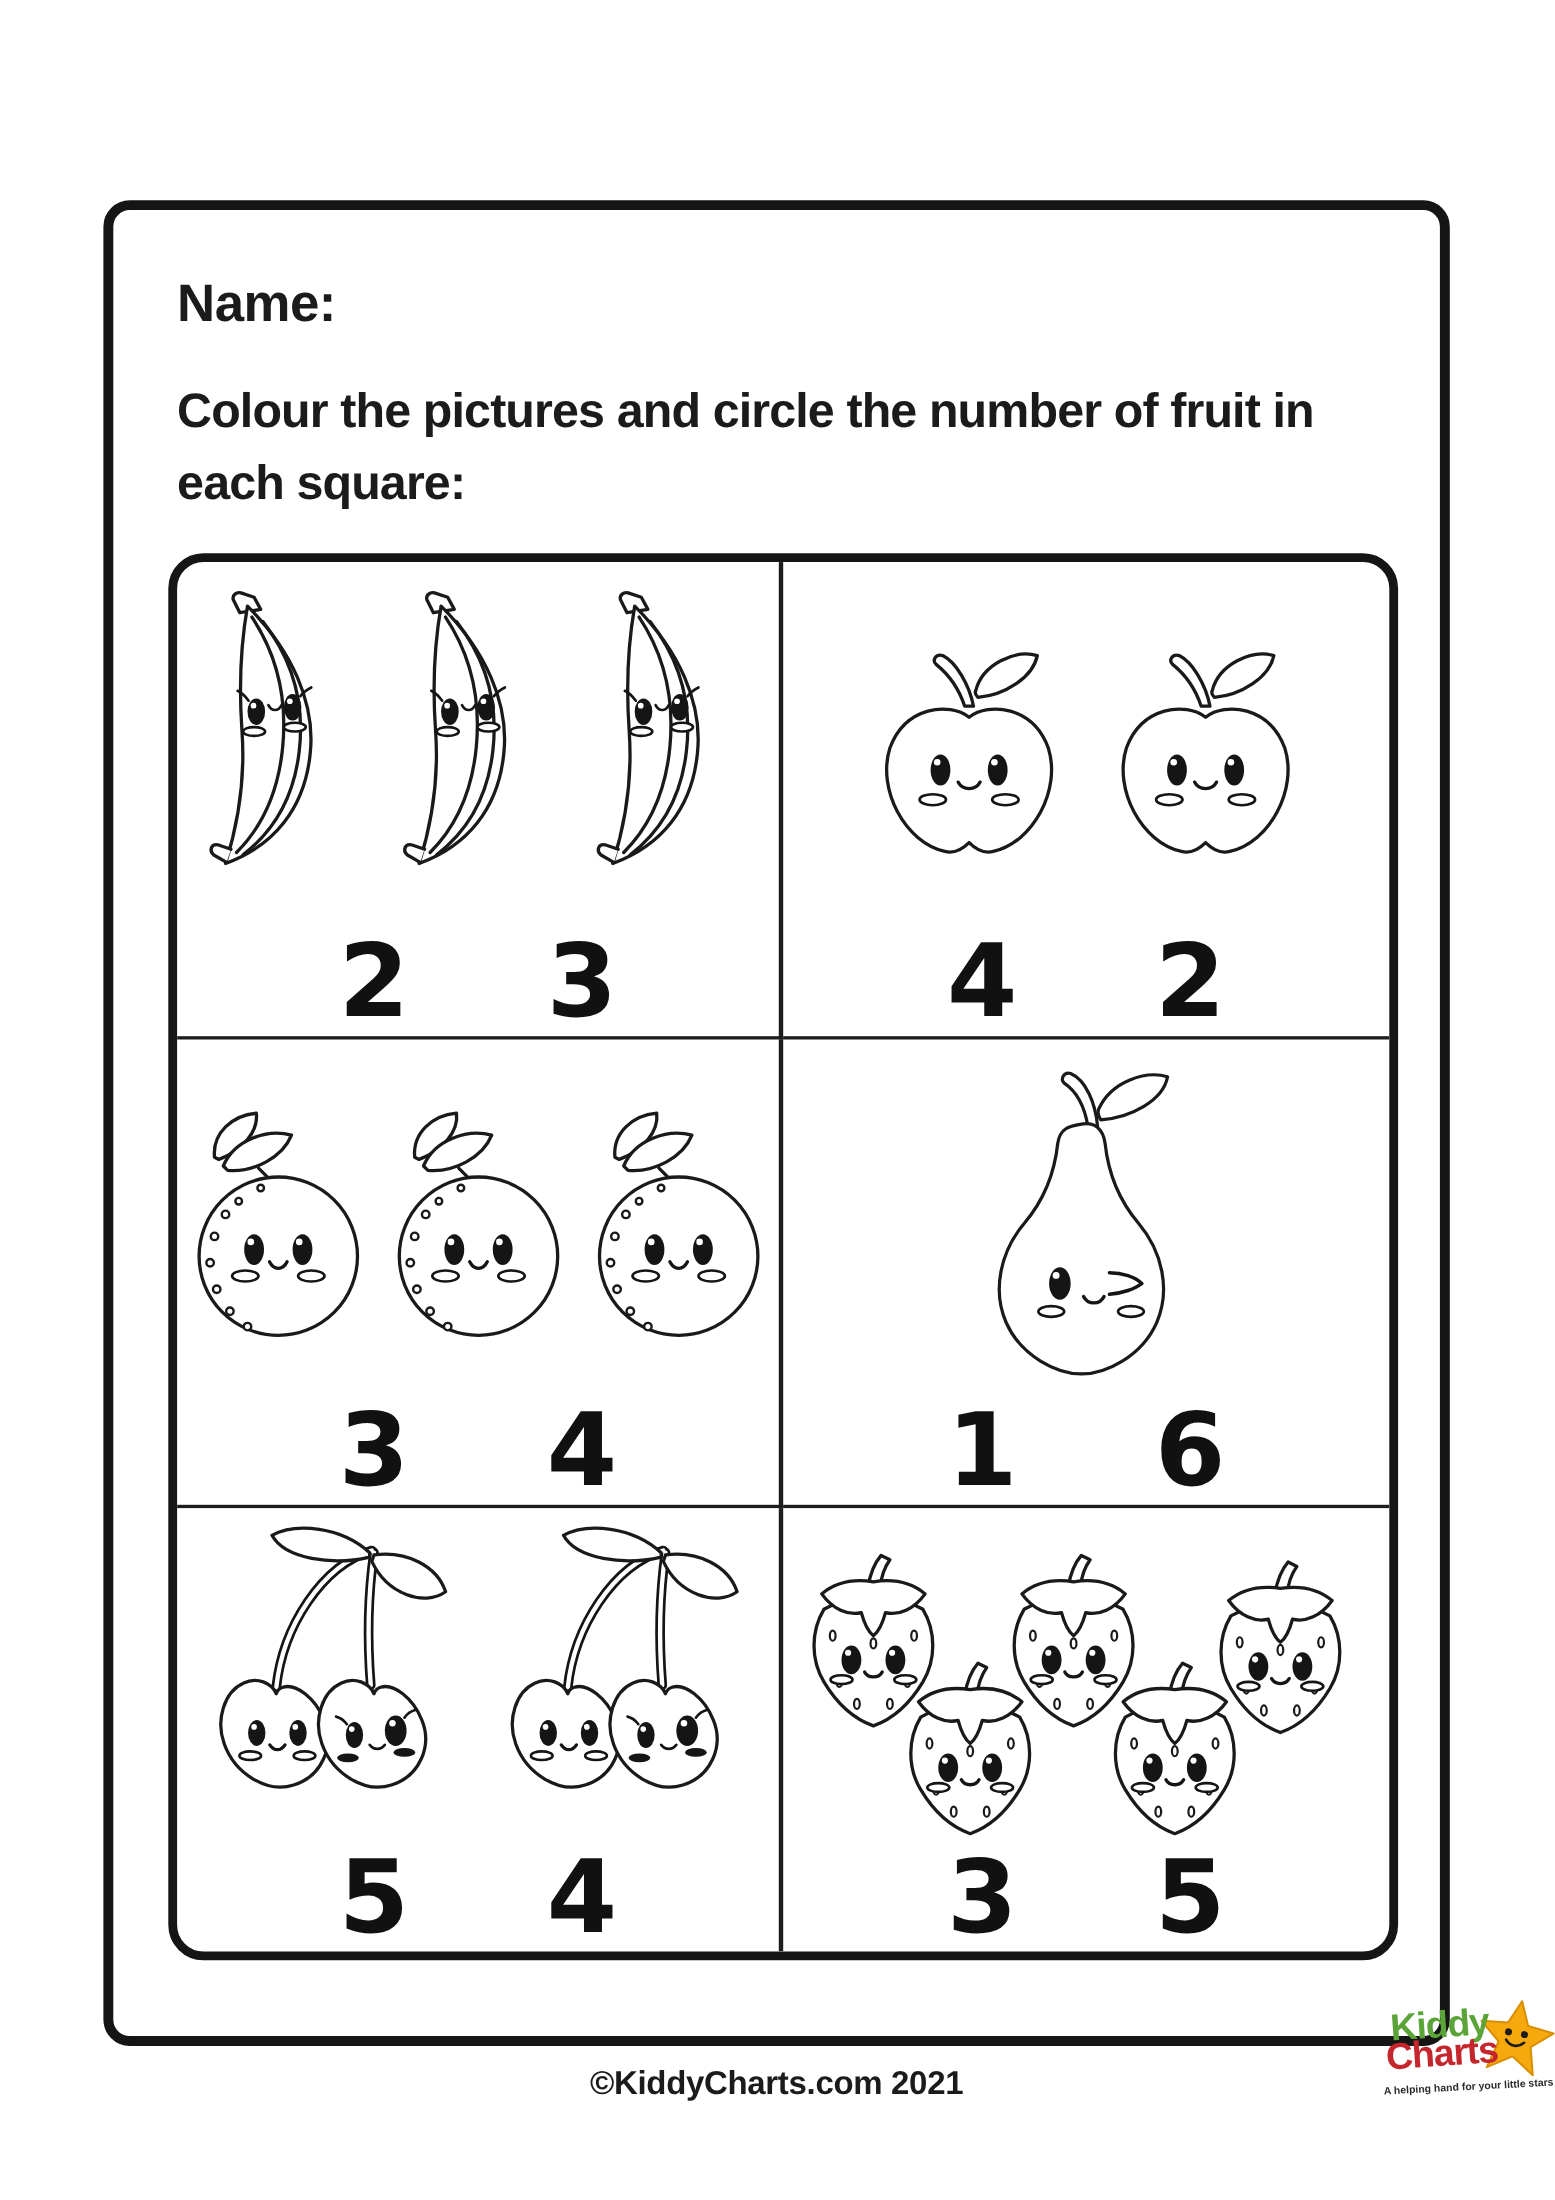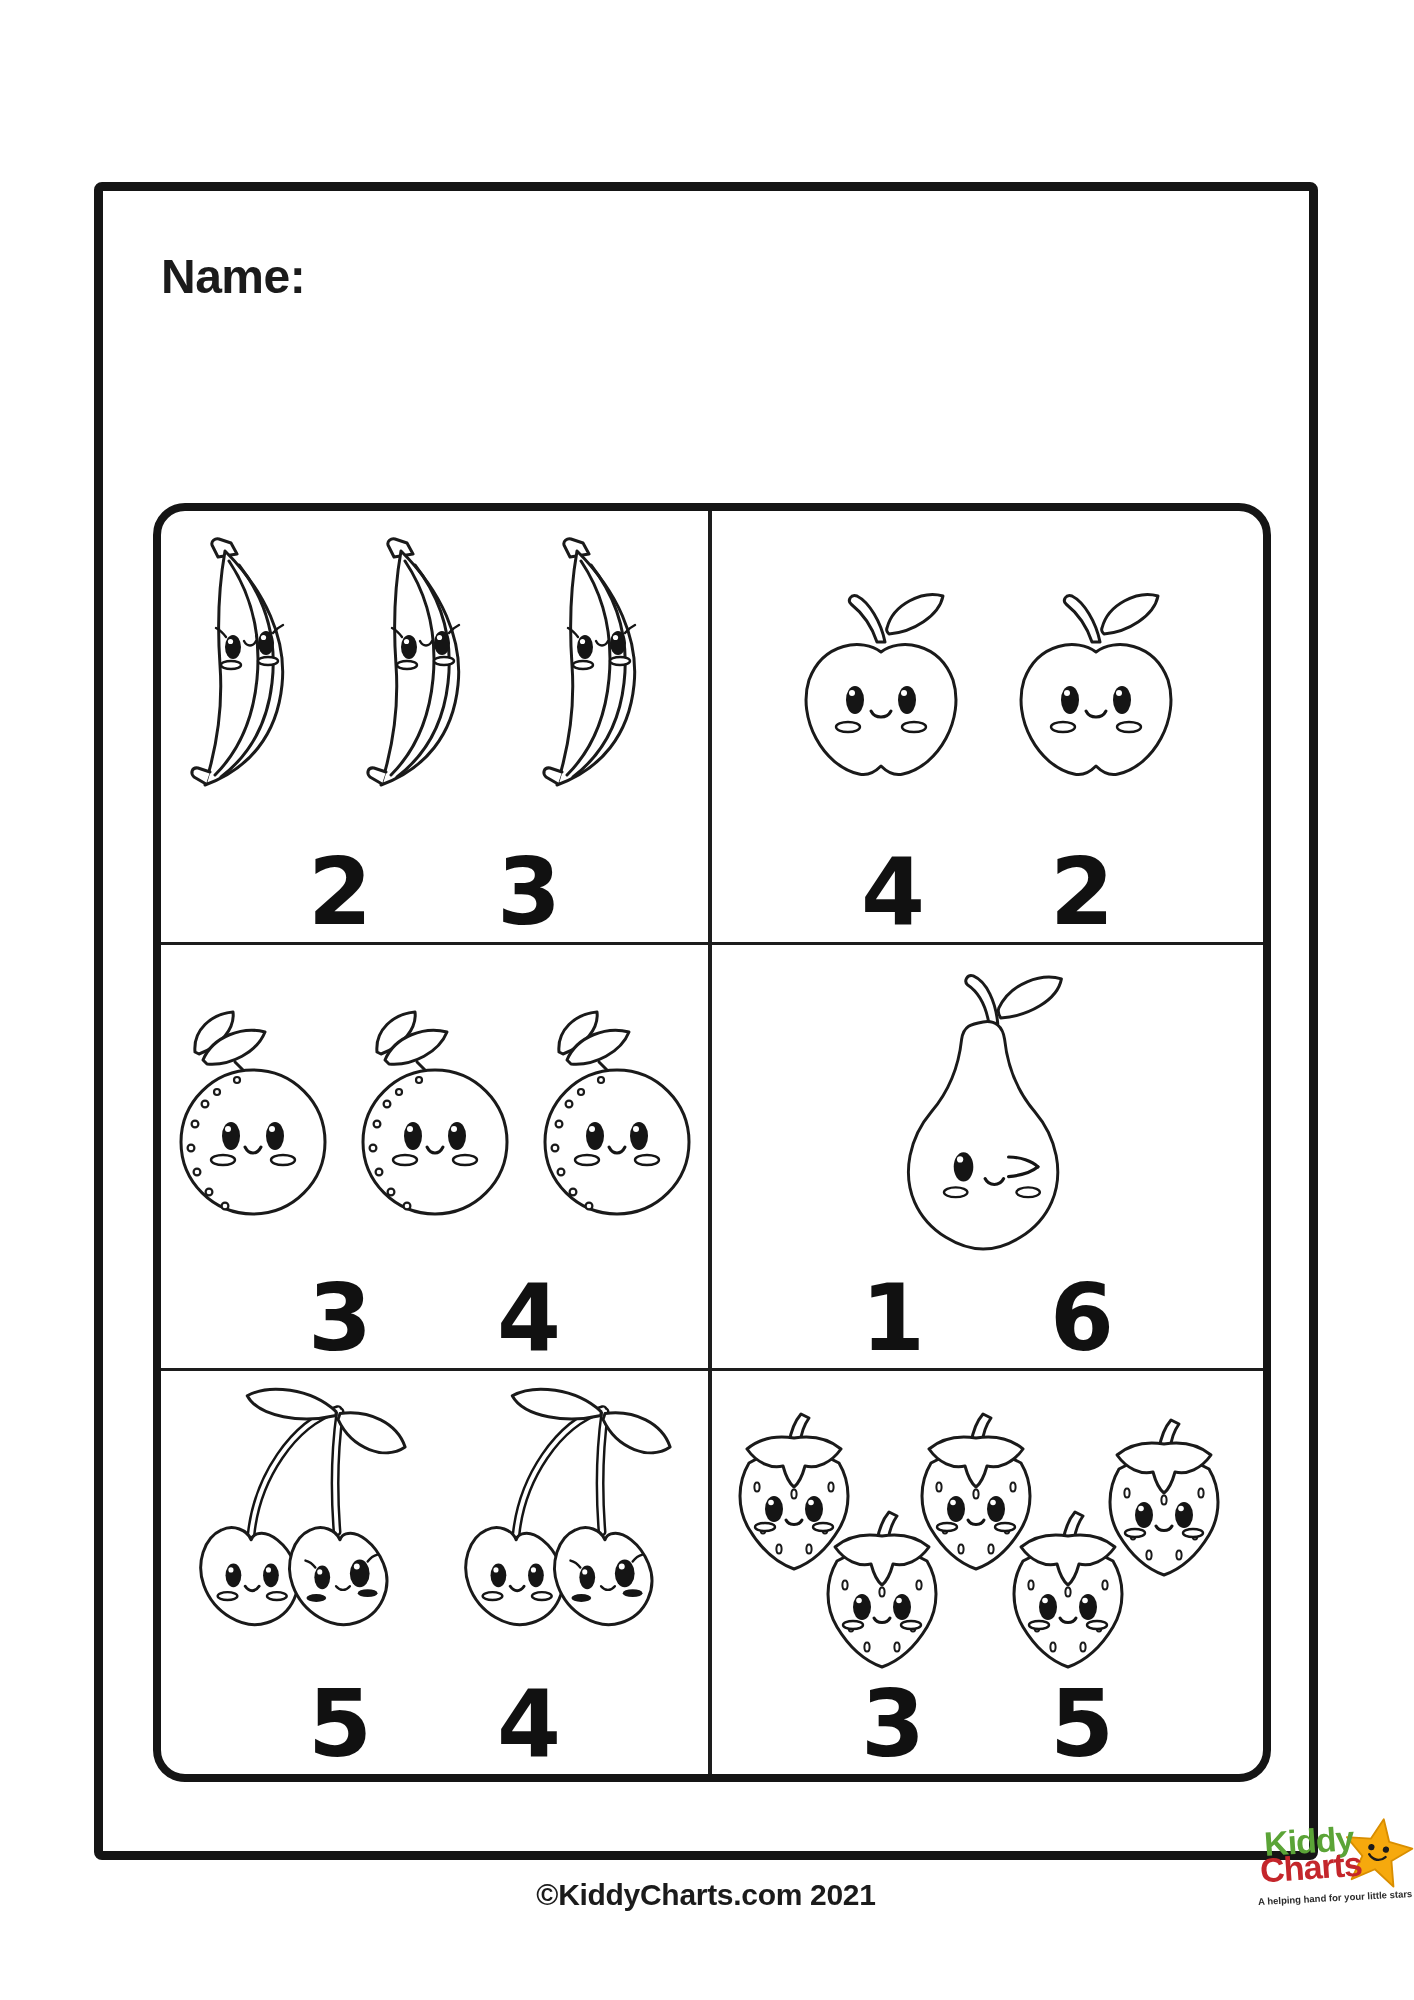--- a/index.html
+++ b/index.html
@@ -1,20 +1,20 @@
 <!DOCTYPE html>
 <html><head>
 <meta charset="utf-8">
 <style>
   html,body{margin:0;padding:0;background:#ffffff;}
   body{width:1414px;height:2000px;position:relative;font-family:"Liberation Sans",sans-serif;color:#1b1b1b;overflow:hidden;}
 
   
   .sheet{position:absolute;left:94px;top:182px;width:1224px;height:1678px;
-         box-sizing:border-box;border:9px solid #151515;border-radius:8px;background:#fff;}
+         box-sizing:border-box;border:9px solid #151515;border-radius:24px;background:#fff;}
 
   .name-label{position:absolute;left:58px;top:58px;font-size:48px;font-weight:700;letter-spacing:-0.5px;}
   .instruction{position:absolute;left:58px;top:150px;font-size:44px;font-weight:700;
                letter-spacing:-0.8px;line-height:66px;white-space:nowrap;}
 
   
   .grid{position:absolute;left:50px;top:312px;width:1118px;height:1279px;
         box-sizing:border-box;border:8px solid #151515;border-radius:32px;overflow:hidden;
         display:grid;grid-template-columns:1fr 1fr;grid-template-rows:434px 426px 1fr;background:#fff;}
   .cell{box-sizing:border-box;display:flex;flex-direction:column;align-items:center;position:relative;}
@@ -188,20 +188,24 @@
       <ellipse cx="36" cy="116" rx="10" ry="4" fill="#fff" stroke="#151515" stroke-width="2.4"></ellipse>
       <ellipse cx="94" cy="116" rx="10" ry="4" fill="#fff" stroke="#151515" stroke-width="2.4"></ellipse>
     </g>
   </defs>
 </svg>
 
 <div class="sheet">
 
   <div class="name-label">Name:</div>
 
+  <div class="instruction">
+    <div>Colour the pictures and circle the number of fruit in</div>
+    <div>each square:</div>
+  </div>
 
   <div class="grid">
 
     <div class="cell col-l row-t">
       <div class="fruits" style="gap:4px;align-items:flex-start;padding-top:26px;">
         <svg width="172" height="252" viewBox="0 0 172 252">
             <use href="#banana"></use>
           </svg>
         <svg width="172" height="252" viewBox="0 0 172 252">
             <use href="#banana"></use>

